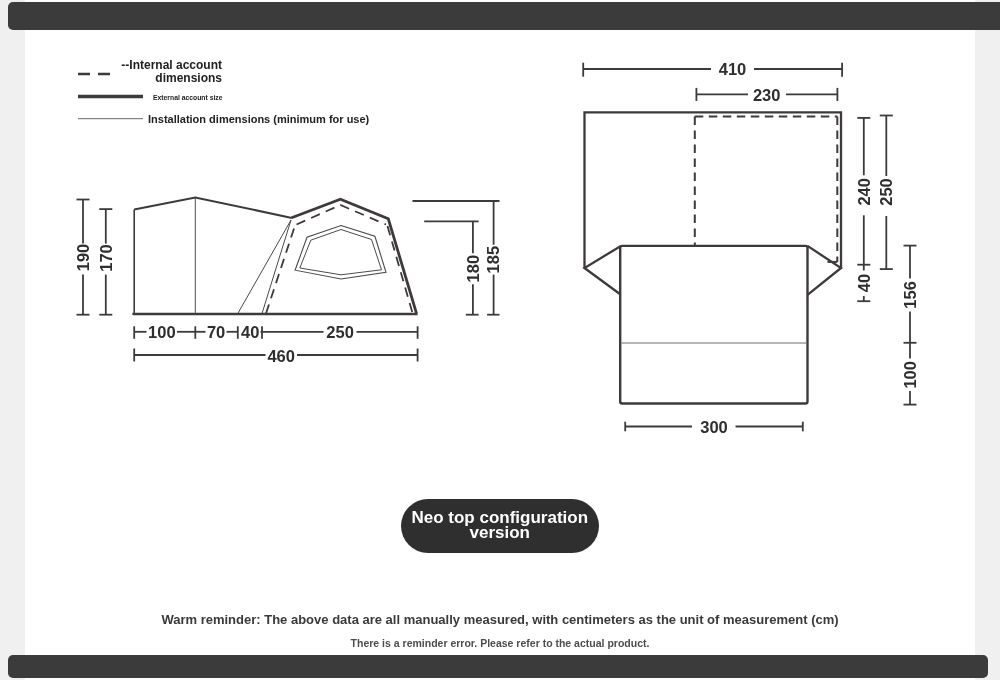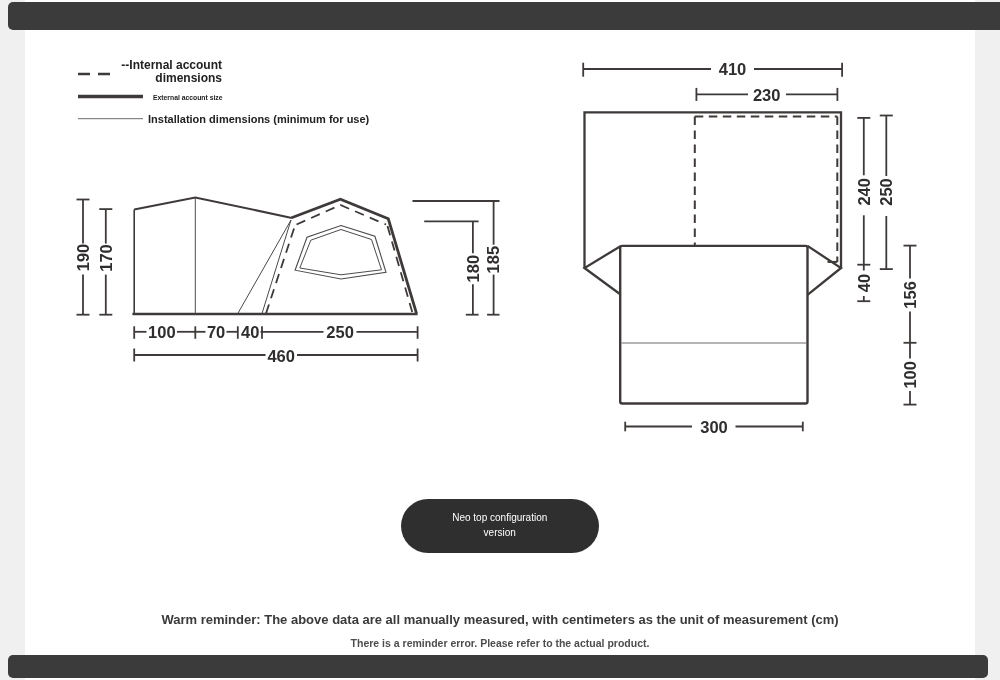--- a/index.html
+++ b/index.html
@@ -193,18 +193,18 @@
       <line x1="625.2" y1="421.7" x2="625.2" y2="431.3"></line>
       <line x1="802.8" y1="421.7" x2="802.8" y2="431.3"></line>
       <line x1="625.2" y1="426.5" x2="692" y2="426.5"></line>
         <line x1="735.5" y1="426.5" x2="802.8" y2="426.5"></line>
     </g>
     <text x="714" y="432.8" font-size="16.5px" font-weight="bold" fill="#2f2d2e" text-anchor="middle">300</text>
   </g>
 </svg>
 
 <div class="abs" style="left:401px;top:499px;width:197.5px;height:53.5px;border-radius:27px;background:#2f2f30;
-     color:#fff;font-weight:normal;font-size:10px;line-height:14.5px;text-align:center;
+     color:#fff;font-weight:bold;font-size:17px;line-height:14.5px;text-align:center;
      display:flex;align-items:center;justify-content:center;">Neo top configuration<br>version</div>
 
 <div class="abs" style="left:0;top:612px;width:1000px;text-align:center;font-size:13px;font-weight:bold;color:#3a3a3a;">Warm reminder: The above data are all manually measured, with centimeters as the unit of measurement (cm)</div>
 
 <div class="abs" style="left:0;top:637px;width:1000px;text-align:center;font-size:10.5px;font-weight:bold;color:#4d4d4d;">There is a reminder error. Please refer to the actual product.</div>
 
 </body></html>

